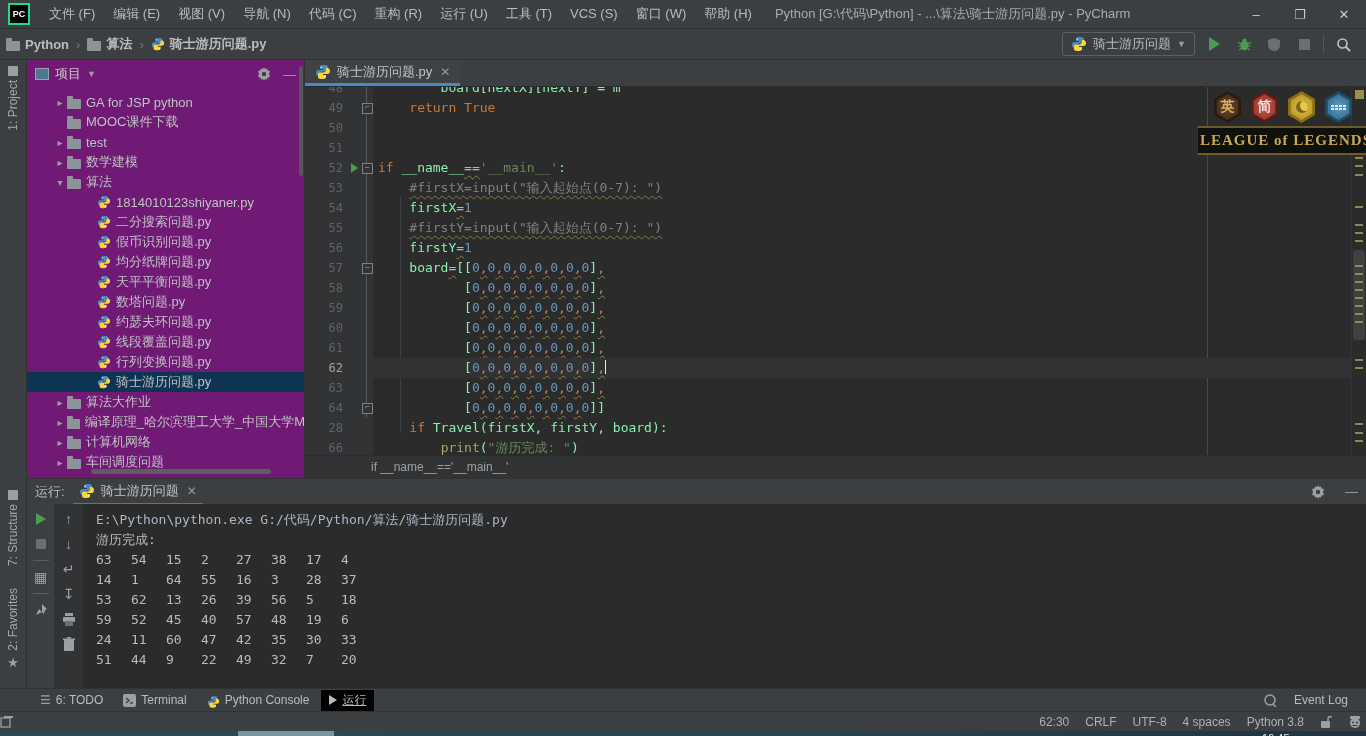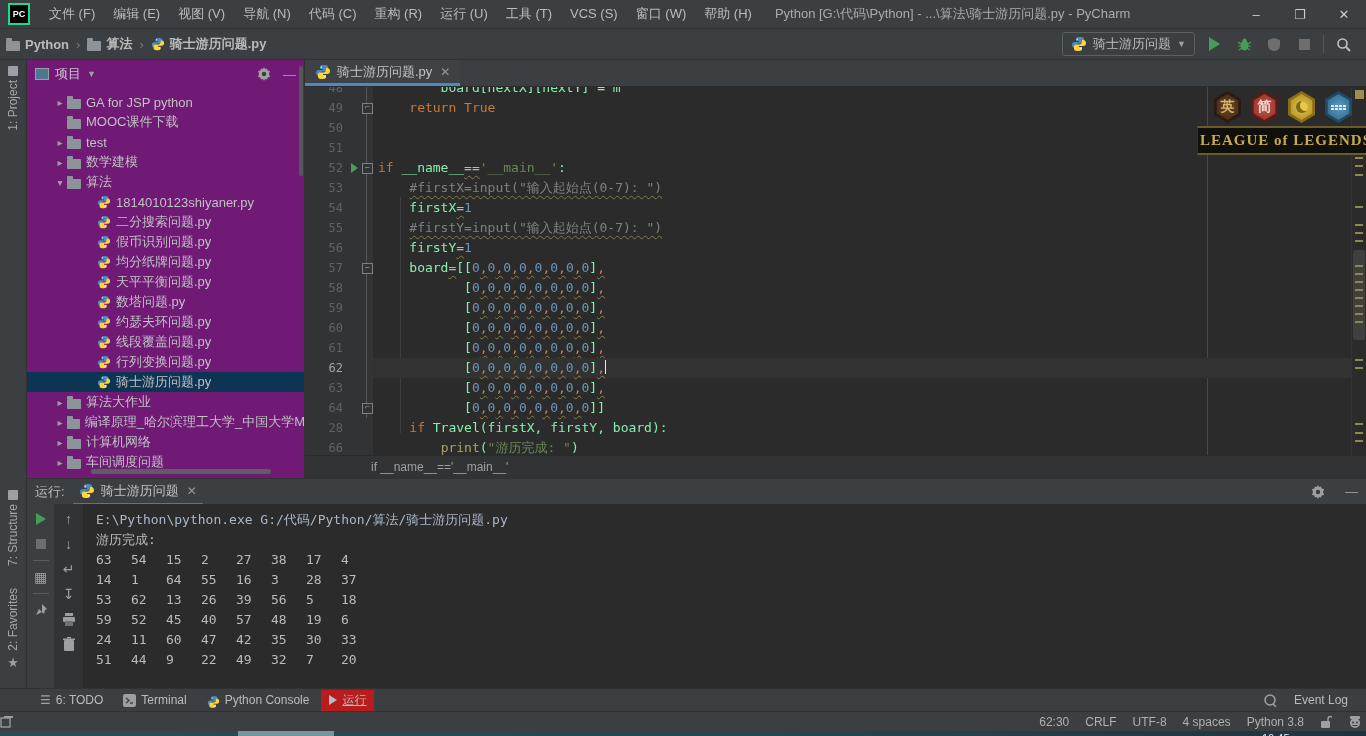--- a/index.html
+++ b/index.html
@@ -96,21 +96,21 @@
   .rtoolbar{width:27px;background:#3c3f41;display:flex;flex-direction:column;align-items:center;padding-top:6px;gap:7px;flex:none;}
   .rtoolbar.second{background:#313335;border-left:1px solid #323232;border-right:1px solid #323232;}
   .ticon{width:18px;height:18px;display:flex;align-items:center;justify-content:center;color:#9da0a3;font-size:14px;}
   .hsep{width:16px;height:1px;background:#5a5d5f;}
   #console{flex:1;padding:6px 0 0 13px;font-family:"DejaVu Sans Mono",monospace;font-size:13px;line-height:20px;color:#bbbbbb;overflow:hidden;}
   .con-line{white-space:pre;}
   .bnum{display:inline-block;width:35px;}
   
   #toolbar-bottom{height:22px;background:#3c3f41;border-top:1px solid #323232;display:flex;align-items:center;padding-left:32px;gap:4px;font-size:12px;color:#bbb;}
   .tw-btn{display:flex;align-items:center;gap:5px;padding:2px 8px;}
-  .tw-btn.active{background:#b91c1c;text-decoration:underline;}
+  .tw-btn.active{background:#000000;text-decoration:underline;}
   #event-log{margin-left:auto;display:flex;align-items:center;gap:17px;padding-right:18px;}
   #statusbar{height:19px;background:#3c3f41;border-top:1px solid #323232;display:flex;align-items:center;font-size:12px;color:#b0b0b0;padding:0 0;}
   #status-right{margin-left:auto;display:flex;align-items:center;gap:16px;padding-right:4px;}
   #taskbar-sliver{height:9px;background:linear-gradient(90deg,#2a4a54 0%,#27454e 60%,#1e3340 100%);position:relative;overflow:hidden;}
   #sliver-block{position:absolute;left:238px;top:0;width:96px;height:9px;background:#7596a0;}
   #sliver-clock{position:absolute;left:1262px;top:1px;color:#e8eef0;font-size:11px;}
   svg{display:block;}
 </style>
 </head>
 <body>

